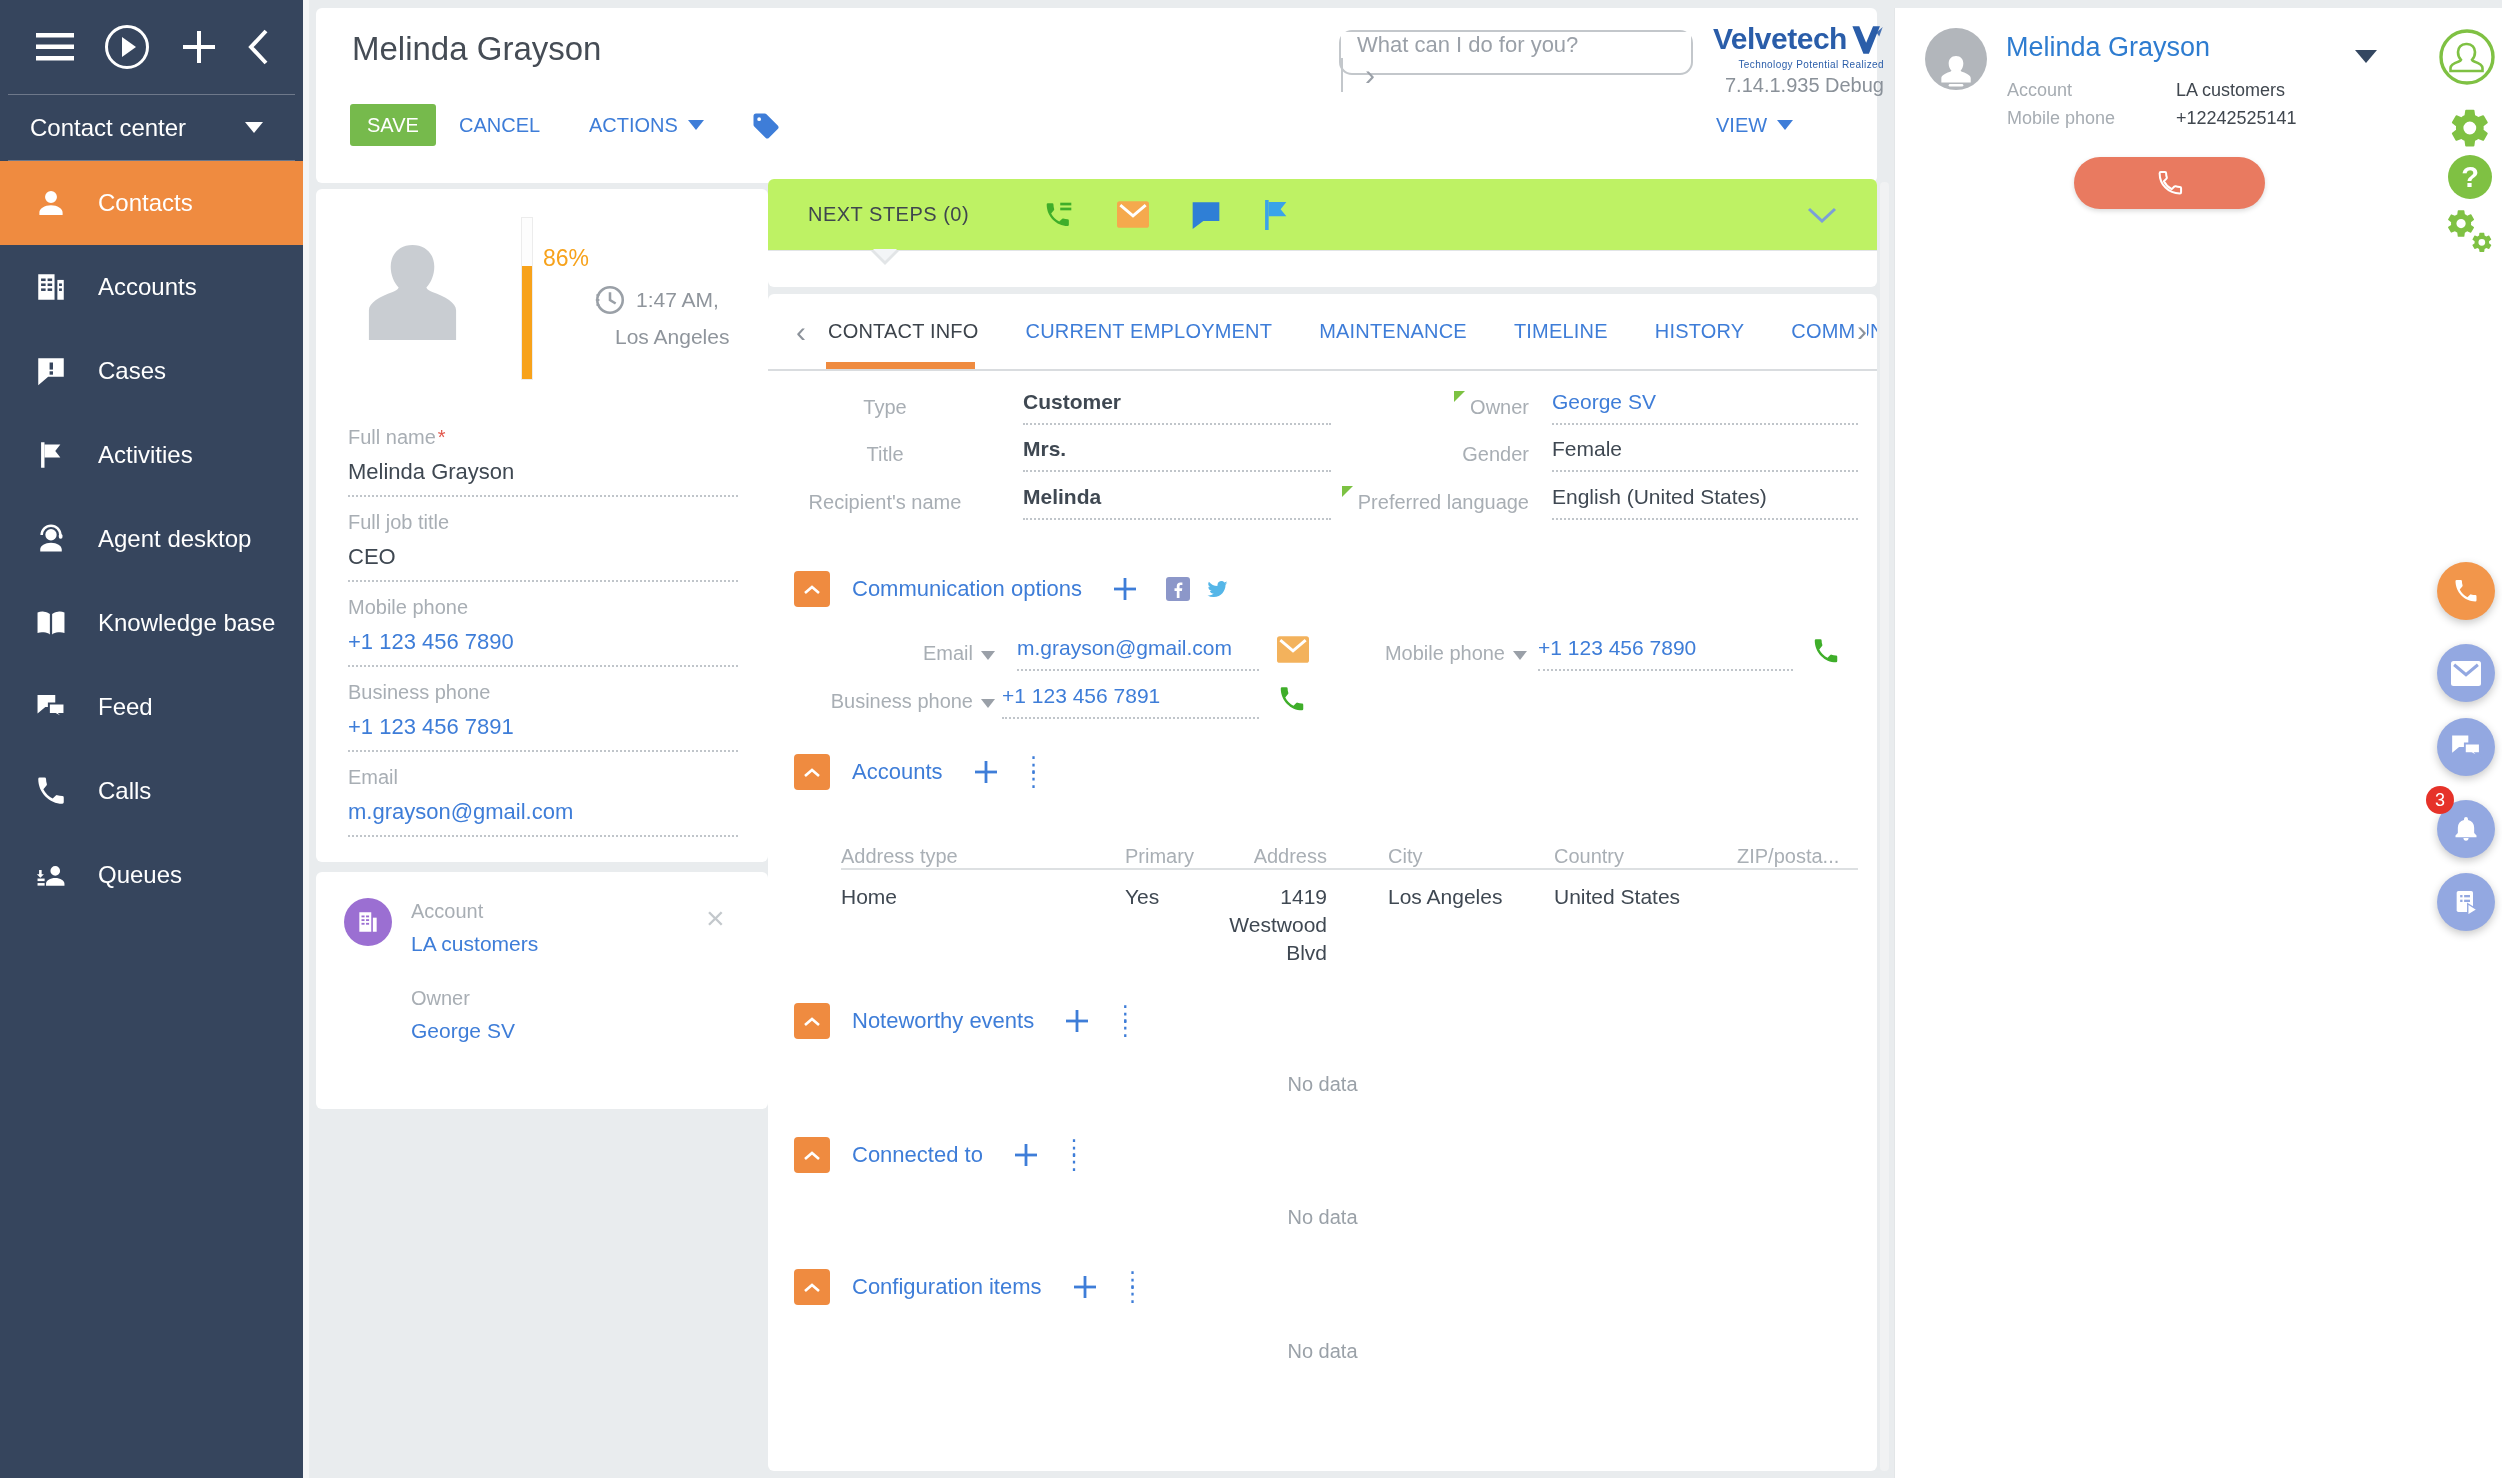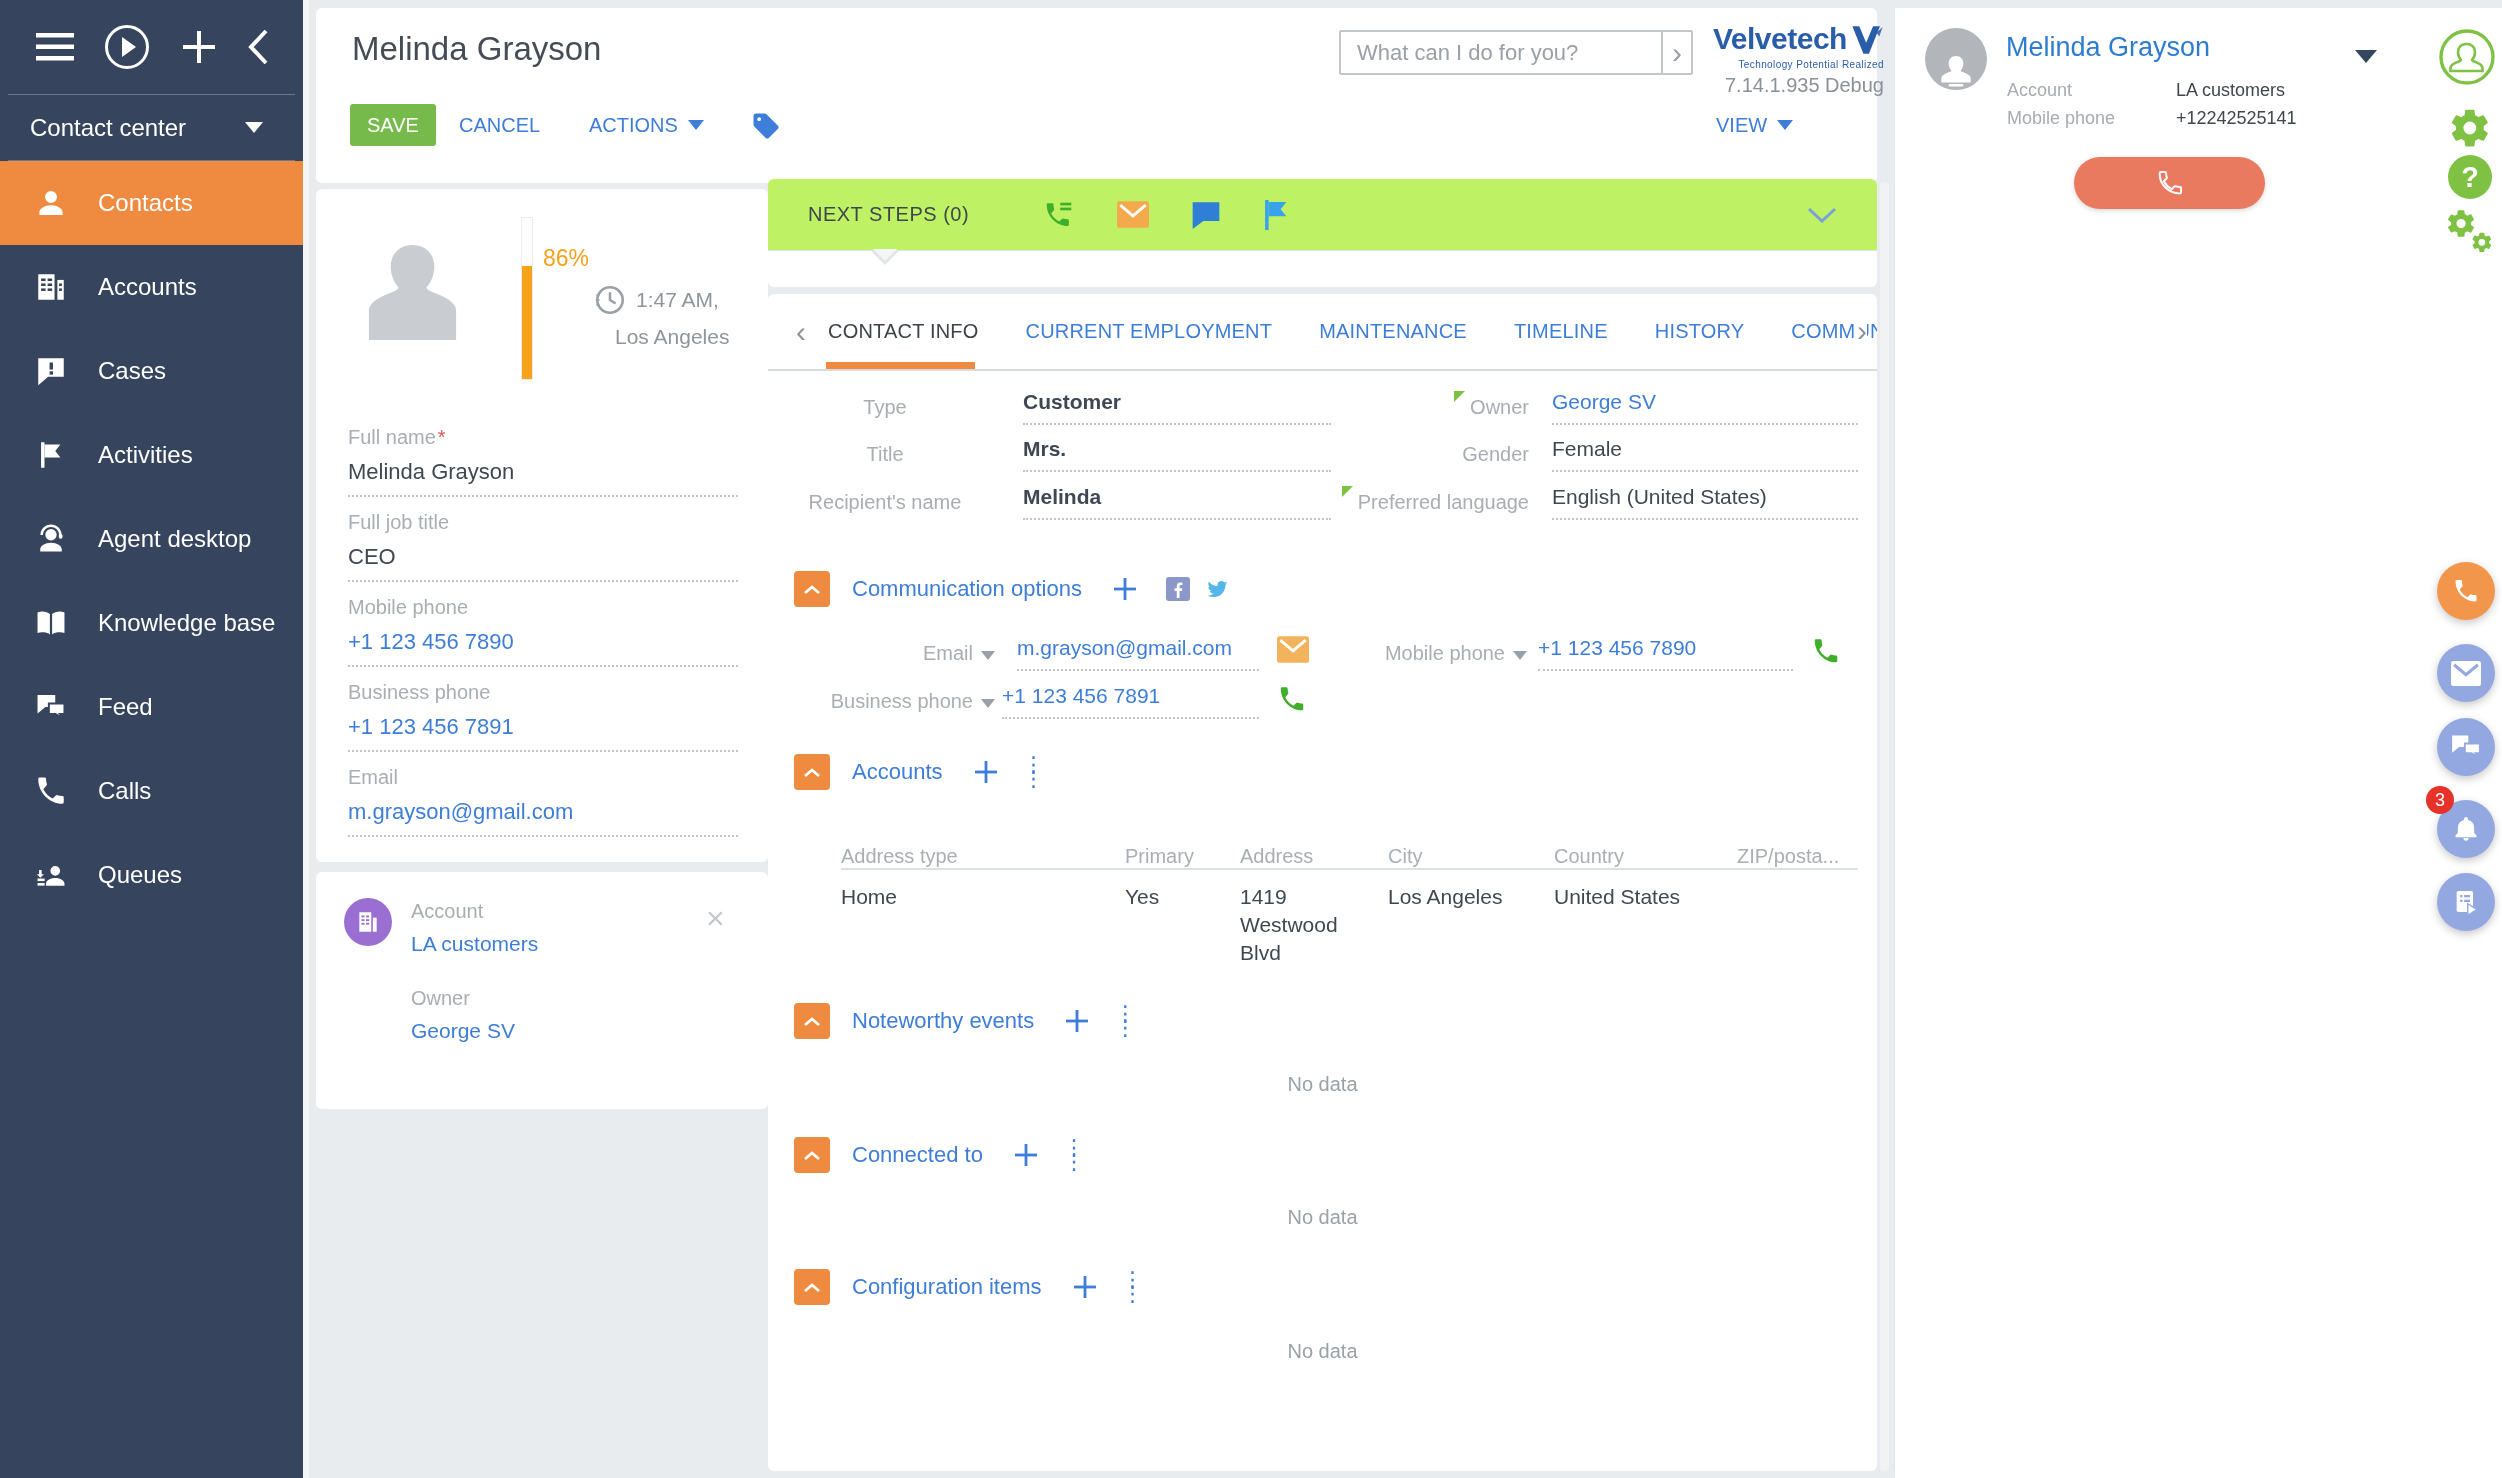--- a/index.html
+++ b/index.html
@@ -20,21 +20,21 @@
   
   .header { position:absolute; left:316px; top:8px; width:1561px; height:175px; background:#fff; border-radius:6px; }
   .page-title { position:absolute; left:36px; top:22px; font-size:33px; color:#454c55; }
   .btn-save { position:absolute; left:34px; top:96px; height:42px; padding:0 17px; background:#76ba4c; color:#fff; font-size:20px; border:none; border-radius:3px; display:flex; align-items:center; cursor:pointer; font-family:inherit; }
   .lnk { color:#3e7dd8; font-size:20px; cursor:pointer; background:none; border:none; font-family:inherit; display:flex; align-items:center; }
   .btn-cancel { position:absolute; left:143px; top:96px; height:42px; }
   .btn-actions { position:absolute; left:273px; top:96px; height:42px; }
   .caret-blue { width:0; height:0; border-left:8px solid transparent; border-right:8px solid transparent; border-top:10px solid #3e7dd8; margin-left:10px; }
   .tag-btn { position:absolute; left:434px; top:103px; width:32px; height:30px; cursor:pointer; }
   .btn-view { position:absolute; left:1400px; top:96px; height:42px; }
-  .searchbox { position:absolute; left:1023px; top:22px; width:354px; height:45px; border:2px solid #c3c7cb; border-radius:2px; display:flex; background:#fff; }
+  .searchbox { position:absolute; left:1023px; top:22px; width:354px; height:45px; border:2px solid #c3c7cb; border-radius:13px; display:flex; background:#fff;flex-direction:column; }
   .searchbox input { flex:1; border:none; outline:none; padding:0 16px; font-size:22px; color:#3f4852; font-family:inherit; }
   .searchbox input::placeholder { color:#9aa0a8; }
   .search-go { width:56px; border-left:2px solid #c3c7cb; display:flex; align-items:center; justify-content:center; color:#9aa0a8; font-size:30px; cursor:pointer; }
   .logo { position:absolute; left:1397px; top:14px; width:171px; text-align:right; }
   .logo-top { display:flex; align-items:flex-start; justify-content:flex-end; }
   .logo-name { font-size:30px; font-weight:bold; color:#2a5da9; letter-spacing:-0.5px; }
   .logo-tag { font-size:10px; color:#2a5da9; letter-spacing:0.4px; margin-top:1px; }
   .logo-ver { font-size:20px; color:#8a9199; margin-top:4px; }
 
   
@@ -100,21 +100,21 @@
   .comm-row { position:absolute; left:0; right:0; height:50px; }
   .cm-lbl { position:absolute; top:6px; text-align:right; font-size:20px; color:#a8aeb4; }
   .cm-caret { display:inline-block; width:0; height:0; border-left:7px solid transparent; border-right:7px solid transparent; border-top:9px solid #9aa0a8; margin-left:8px; cursor:pointer; }
   .cm-val { position:absolute; top:0; font-size:21px; color:#3e7dd8; border-bottom:2px dotted #c0c5ca; padding-bottom:9px; cursor:pointer; }
   .cm-ico { position:absolute; top:0; cursor:pointer; }
 
   .addr-table { position:absolute; left:73px; top:537px; right:19px; }
   .at-h { position:absolute; top:0; font-size:20px; color:#a9afb5;margin-top:14px; }
   .at-line { position:absolute; top:37px; left:0; right:0; height:2px; background:#dde0e2; }
   .at-c { position:absolute; top:52px; font-size:21px; color:#3f4852; line-height:28px; }
-  .atx0{left:0;} .atx1{left:284px;} .atx2{left:399px; width:104px;} .atx3{left:547px;} .atx4{left:713px;} .atx5{left:896px;}
+  .atx0{left:0;} .atx1{left:284px;} .atx2{left:382px; width:104px;text-align:right;} .atx3{left:547px;} .atx4{left:713px;} .atx5{left:896px;}
 
   .main-scroll { position:absolute; left:1880px; top:182px; width:9px; height:1289px; background:#f1f2f3; border-radius:4px; }
 
   
   .rightpanel { position:absolute; left:1894px; top:8px; width:608px; height:1471px; background:#fff; border-left:1px solid #e3e6e8; }
   .rp-avatar { position:absolute; left:30px; top:20px; width:62px; height:62px; border-radius:50%; background:#b2b6bb; overflow:hidden; display:flex; align-items:flex-end; justify-content:center; }
   .rp-name { position:absolute; left:111px; top:24px; font-size:27px; color:#2e7cd0; cursor:pointer; }
   .rp-caret { position:absolute; left:460px; top:42px; width:0; height:0; border-left:11px solid transparent; border-right:11px solid transparent; border-top:13px solid #344761; cursor:pointer; }
   .rp-lbl { position:absolute; left:112px; font-size:18px; color:#a6acb2; }
   .rp-val { position:absolute; left:281px; font-size:18px; color:#40474f; }

